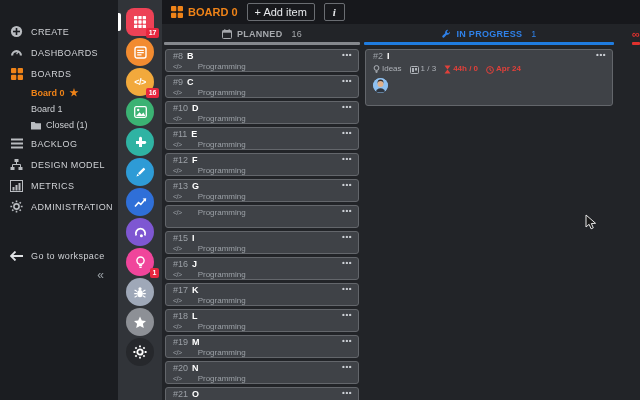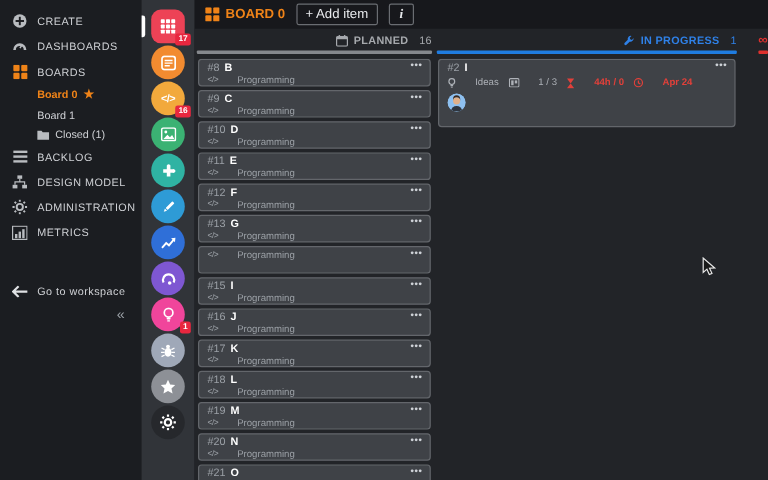--- a/index.html
+++ b/index.html
@@ -1,21 +1,21 @@
 <!DOCTYPE html>
 <html><head>
 <meta charset="utf-8">
 <style>
   *{margin:0;padding:0;box-sizing:border-box}
   html,body{width:640px;height:400px;overflow:hidden;background:#222428}
   body{font-family:"Liberation Sans",sans-serif}
   .screen{position:relative;width:640px;height:400px;display:flex;overflow:hidden;background:#222428}
 
   
-  .sidebar{width:118px;flex-shrink:0;background:#1b1d21;padding-top:7px;color:#cfd1d5}
+  .sidebar{width:118px;flex-shrink:0;background:#1b1d21;padding-top:21px;color:#cfd1d5}
   .nav-item{display:flex;align-items:center;gap:8px;padding:4px 10px;font-size:9px;letter-spacing:.4px;cursor:pointer;white-space:nowrap}
   .nav-item .ic{width:13px;height:13px;display:inline-flex;align-items:center;justify-content:center;flex-shrink:0;font-size:11px;color:#b9bcc0}
   .sub-item{display:flex;align-items:center;gap:5px;padding:3px 10px 3px 31px;font-size:9px;white-space:nowrap}
   .sub-item.active{color:#ef8318;font-weight:bold}
   .star{color:#ef8318;font-size:10px}
   .folder-ic{color:#b9bcc0;font-size:9px}
   .workspace{margin-top:28px}
   .collapse-row{text-align:right;padding:2px 14px;color:#9aa0a6;font-size:12px;cursor:pointer}
 
   
@@ -37,40 +37,40 @@
   .topbar{height:24px;background:#17181c;display:flex;align-items:center;gap:9px;padding:0 9px;flex-shrink:0}
   .board-title{display:flex;align-items:center;gap:5px;color:#ef8318;font-weight:bold;font-size:11px}
   .btn{border:1px solid #6a6d72;background:transparent;color:#e8eaed;font-size:11px;padding:2px 7px;border-radius:2px;cursor:pointer;font-family:inherit}
   .btn.info{font-style:italic;font-family:"Liberation Serif",serif;padding:2px 8px;font-weight:bold}
 
   .board{flex:1;display:flex;padding:2px 0 0 2px;position:relative;background:#222428;overflow:hidden}
   .col{display:flex;flex-direction:column;min-width:0}
   .col-planned{width:196px;margin-right:4px}
   .col-inprogress{width:250px;margin-right:18px}
   .col-done{flex:1}
-  .col-header{height:13px;display:flex;align-items:center;justify-content:flex-end;gap:5px;font-size:9px;font-weight:bold;color:#a6a9ad;margin:1px 0 2px;letter-spacing:.3px}
+  .col-header{height:13px;display:flex;align-items:center;justify-content:center;gap:5px;font-size:9px;font-weight:bold;color:#a6a9ad;margin:1px 0 2px;letter-spacing:.3px}
   .col-header .cnt{margin-left:4px;font-weight:normal}
   .col-header.blue{color:#2f81e8}
   .col-bar{height:3px;border-radius:1px;margin-bottom:4px;flex-shrink:0}
   .bar-gray{background:#85888d}.bar-blue{background:#1f7ce0}.bar-red{background:#e0312e}
   .inf{color:#e0312e;font-size:11px;font-weight:bold}
 
   .cards{flex:1;overflow:hidden;padding:0 1px}
   .card{background:#3f4247;border:1px solid #63666b;border-radius:3px;margin-bottom:3px;padding:2px 7px 3px;position:relative;cursor:pointer}
   .card.small{height:23px}
   .line1{display:flex;gap:4px;font-size:9px;align-items:baseline;line-height:1.1}
   .card-id{color:#9ba0a6}
   .card-title{color:#fff;font-weight:bold}
   .card-menu{position:absolute;right:6px;top:0px;color:#cfd3d8;font-size:8px;letter-spacing:.5px;cursor:pointer;font-weight:bold}
   .card-sub{display:flex;align-items:flex-start;gap:16px;font-size:8px;color:#9ba0a6;margin-top:1px;line-height:1.1}
   .card-sub .code-txt{font-size:7px;letter-spacing:-.5px}
 
   .card.big{height:57px}
   .meta-row{display:flex;align-items:center;gap:8px;font-size:8px;color:#aeb2b8;margin-top:3px;line-height:1.1}
-  .meta{display:flex;align-items:center;gap:16px}
+  .meta{display:flex;align-items:flex-end;gap:2px}
   .meta.red{color:#e2403a;font-weight:bold}
   .avatar{width:15px;height:15px;border-radius:50%;background:#8ec0f0;overflow:hidden;margin-top:4px;display:block}
 
   .cursor{position:absolute;left:423px;top:190px;z-index:50;pointer-events:none}
   svg{display:block}
 </style>
 </head>
 <body>
 
 <div class="screen">
@@ -143,40 +143,40 @@
             <rect x="0.5" y="8" width="4" height="3" fill="#b9bcc0"></rect>
             <rect x="8.5" y="8" width="4" height="3" fill="#b9bcc0"></rect>
             <path d="M6.5,3 L6.5,5.5 M2.5,8 L2.5,5.5 L10.5,5.5 L10.5,8" stroke="#b9bcc0" stroke-width="1" fill="none"></path>
           </svg>
       </span>
       <span>DESIGN MODEL</span>
     </div>
 
     <div class="nav-item">
       <span class="ic">
+        <svg width="13" height="12" viewBox="0 0 13 12">
+            <rect x="0.5" y="0.5" width="12" height="11" fill="none" stroke="#b9bcc0" stroke-width="1"></rect>
+            <rect x="2.5" y="7" width="2" height="3.5" fill="#b9bcc0"></rect>
+            <rect x="5.5" y="5" width="2" height="5.5" fill="#b9bcc0"></rect>
+            <rect x="8.5" y="3" width="2" height="7.5" fill="#b9bcc0"></rect>
+          </svg>
+      </span>
+      <span>METRICS</span>
+    </div>
+
+    <div class="nav-item">
+      <span class="ic">
         <svg width="13" height="13" viewBox="0 0 13 13">
             <g stroke="#b9bcc0" stroke-width="1.6" fill="none">
               <circle cx="6.5" cy="6.5" r="2.6"></circle>
               <path d="M6.5,0.4 L6.5,2.2 M6.5,10.8 L6.5,12.6 M0.4,6.5 L2.2,6.5 M10.8,6.5 L12.6,6.5 M2.2,2.2 L3.4,3.4 M9.6,9.6 L10.8,10.8 M9.6,3.4 L10.8,2.2 M2.2,10.8 L3.4,9.6"></path>
             </g>
           </svg>
       </span>
       <span>ADMINISTRATION</span>
-    </div>
-
-    <div class="nav-item">
-      <span class="ic">
-        <svg width="13" height="12" viewBox="0 0 13 12">
-            <rect x="0.5" y="0.5" width="12" height="11" fill="none" stroke="#b9bcc0" stroke-width="1"></rect>
-            <rect x="2.5" y="7" width="2" height="3.5" fill="#b9bcc0"></rect>
-            <rect x="5.5" y="5" width="2" height="5.5" fill="#b9bcc0"></rect>
-            <rect x="8.5" y="3" width="2" height="7.5" fill="#b9bcc0"></rect>
-          </svg>
-      </span>
-      <span>METRICS</span>
     </div>
 
     <div class="nav-item workspace">
       <span class="ic">
         <svg width="13" height="10" viewBox="0 0 13 10">
             <path d="M5.5,0.5 L1,5 L5.5,9.5 M1,5 L13,5" stroke="#dfe1e4" stroke-width="1.8" fill="none"></path>
           </svg>
       </span>
       <span>Go to workspace</span>
     </div>

